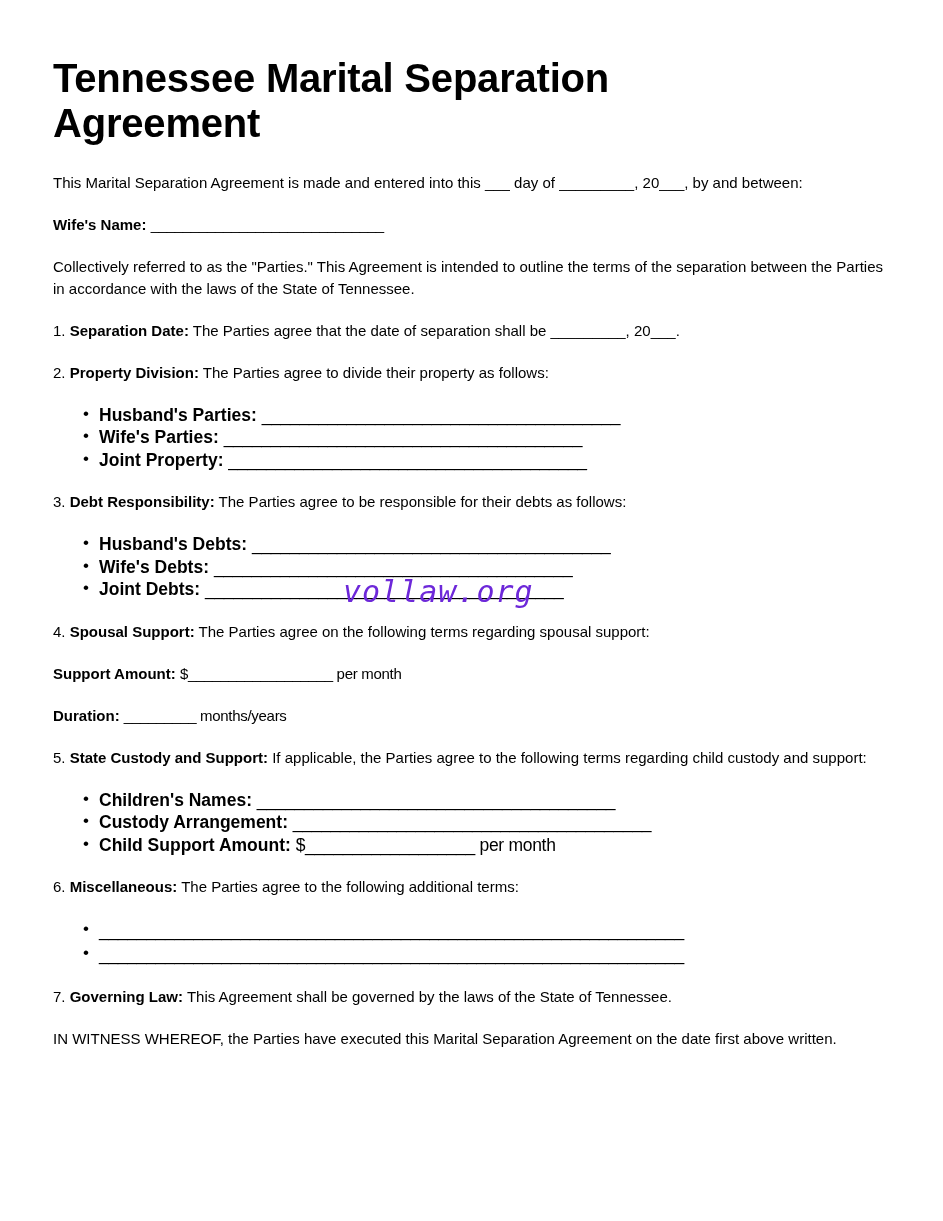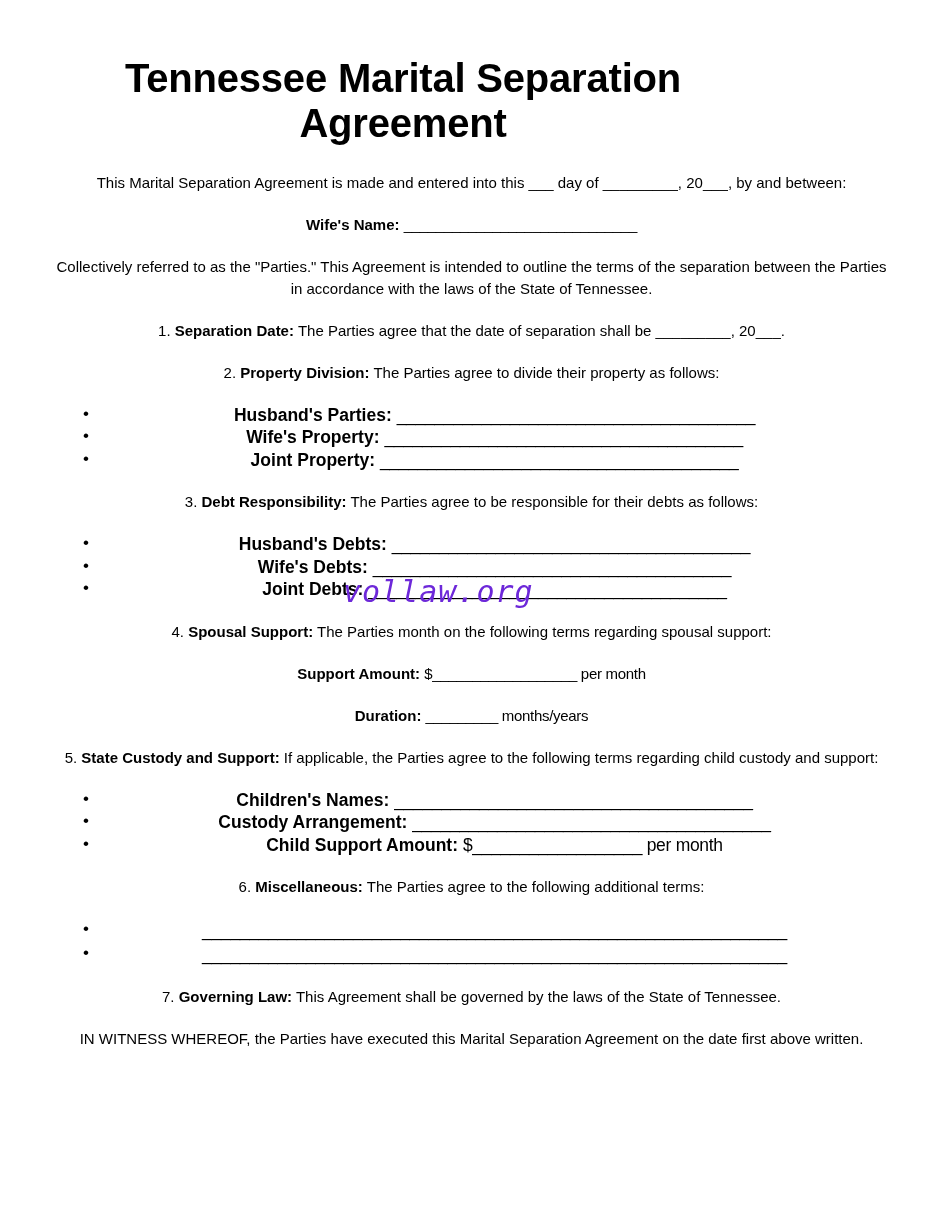--- a/index.html
+++ b/index.html
@@ -14,21 +14,20 @@
     color: #000000;
     -webkit-font-smoothing: antialiased;
   }
   .page {
     position: relative;
     width: 943px;
     height: 1221px;
     box-sizing: border-box;
     padding: 56px 53px 0 53px;
     overflow: hidden;
-    text-align: center;
   }
   .doc-title {
     font-size: 40px;
     font-weight: bold;
     line-height: 1.12;
     letter-spacing: -0.2px;
     margin: 0 0 26px 0;
     max-width: 700px;
   }
   p.para {
@@ -106,21 +105,21 @@
     <span class="b">Property Division:</span>
     <span>The Parties agree to divide their property as follows:</span>
   </p>
 
   <ul class="bullets">
     <li>
       <span class="b">Husband's Parties:</span>
       <span class="blank">______________________________________</span>
     </li>
     <li>
-      <span class="b">Wife's Property:</span>
+      <span class="b">Wife's Parties:</span>
       <span class="blank">______________________________________</span>
     </li>
     <li>
       <span class="b">Joint Property:</span>
       <span class="blank">______________________________________</span>
     </li>
   </ul>
 
   <p class="para">
     <span>3.</span>
@@ -139,21 +138,21 @@
     </li>
     <li>
       <span class="b">Joint Debts:</span>
       <span class="blank">______________________________________</span>
     </li>
   </ul>
 
   <p class="para">
     <span>4.</span>
     <span class="b">Spousal Support:</span>
-    <span>The Parties month on the following terms regarding spousal support:</span>
+    <span>The Parties agree on the following terms regarding spousal support:</span>
   </p>
 
   <p class="para">
     <span class="b">Support Amount:</span>
     <span class="blank">$__________________ per month</span>
   </p>
 
   <p class="para">
     <span class="b">Duration:</span>
     <span class="blank">_________ months/years</span>

